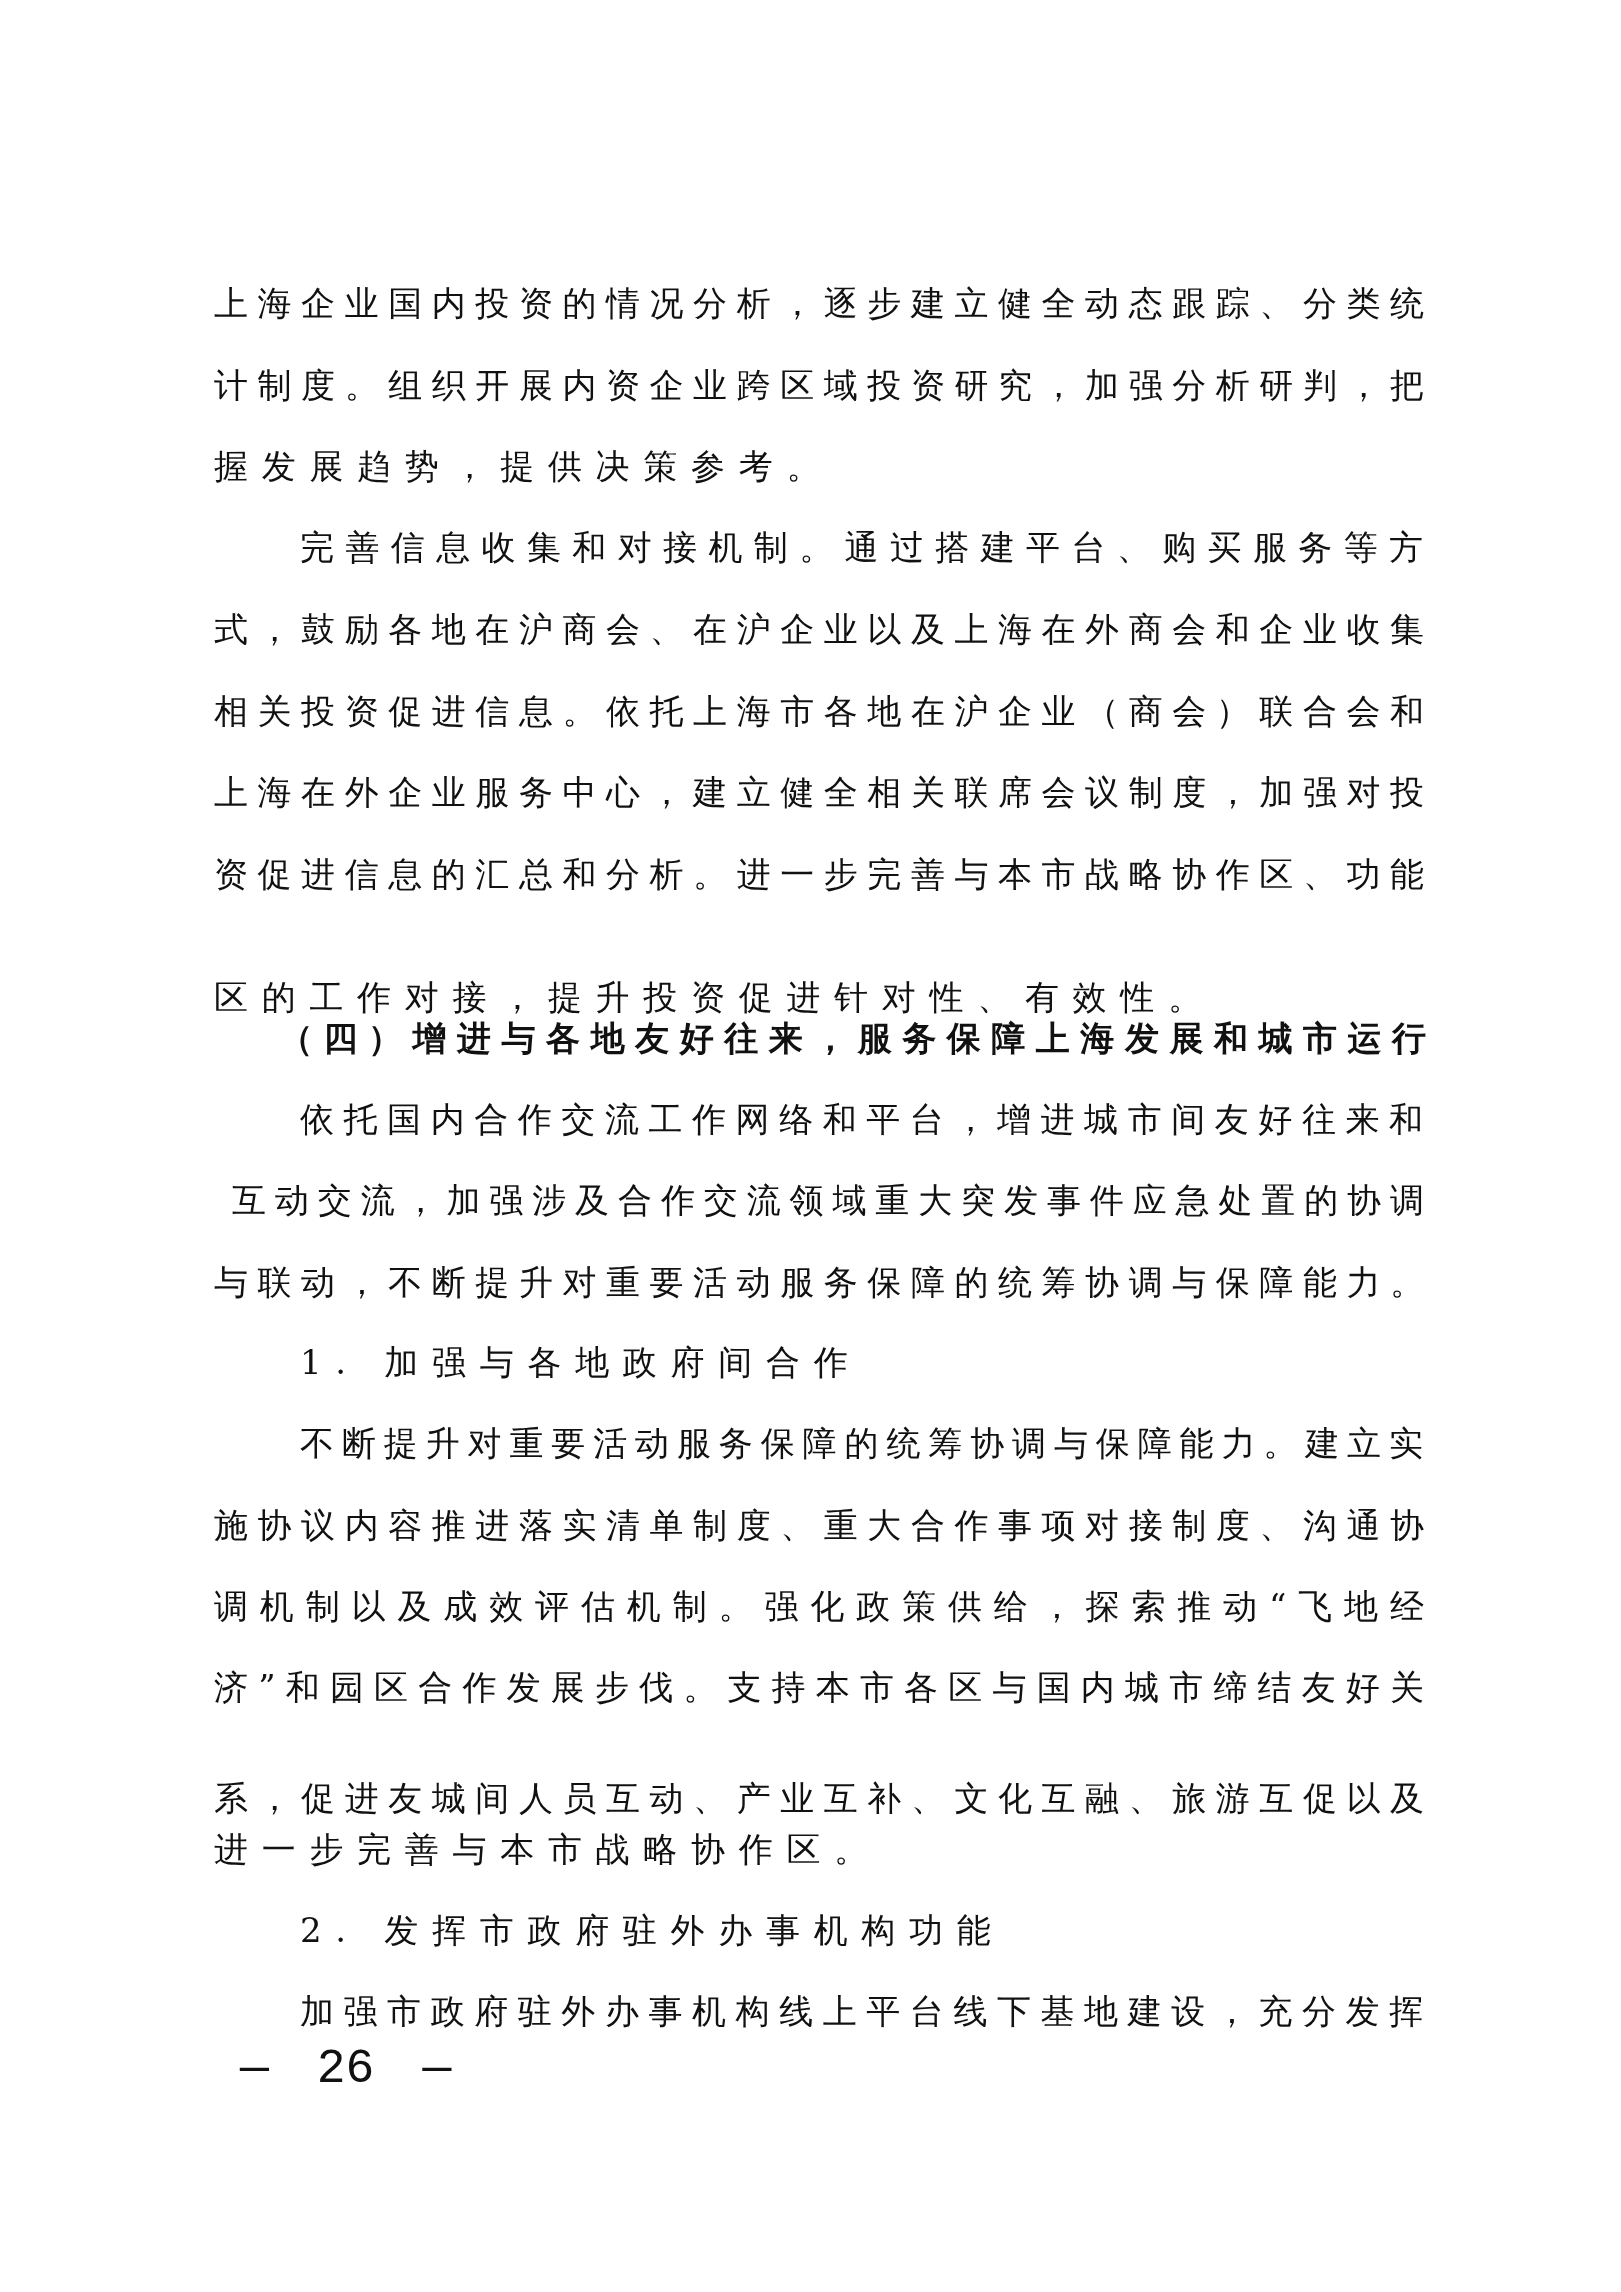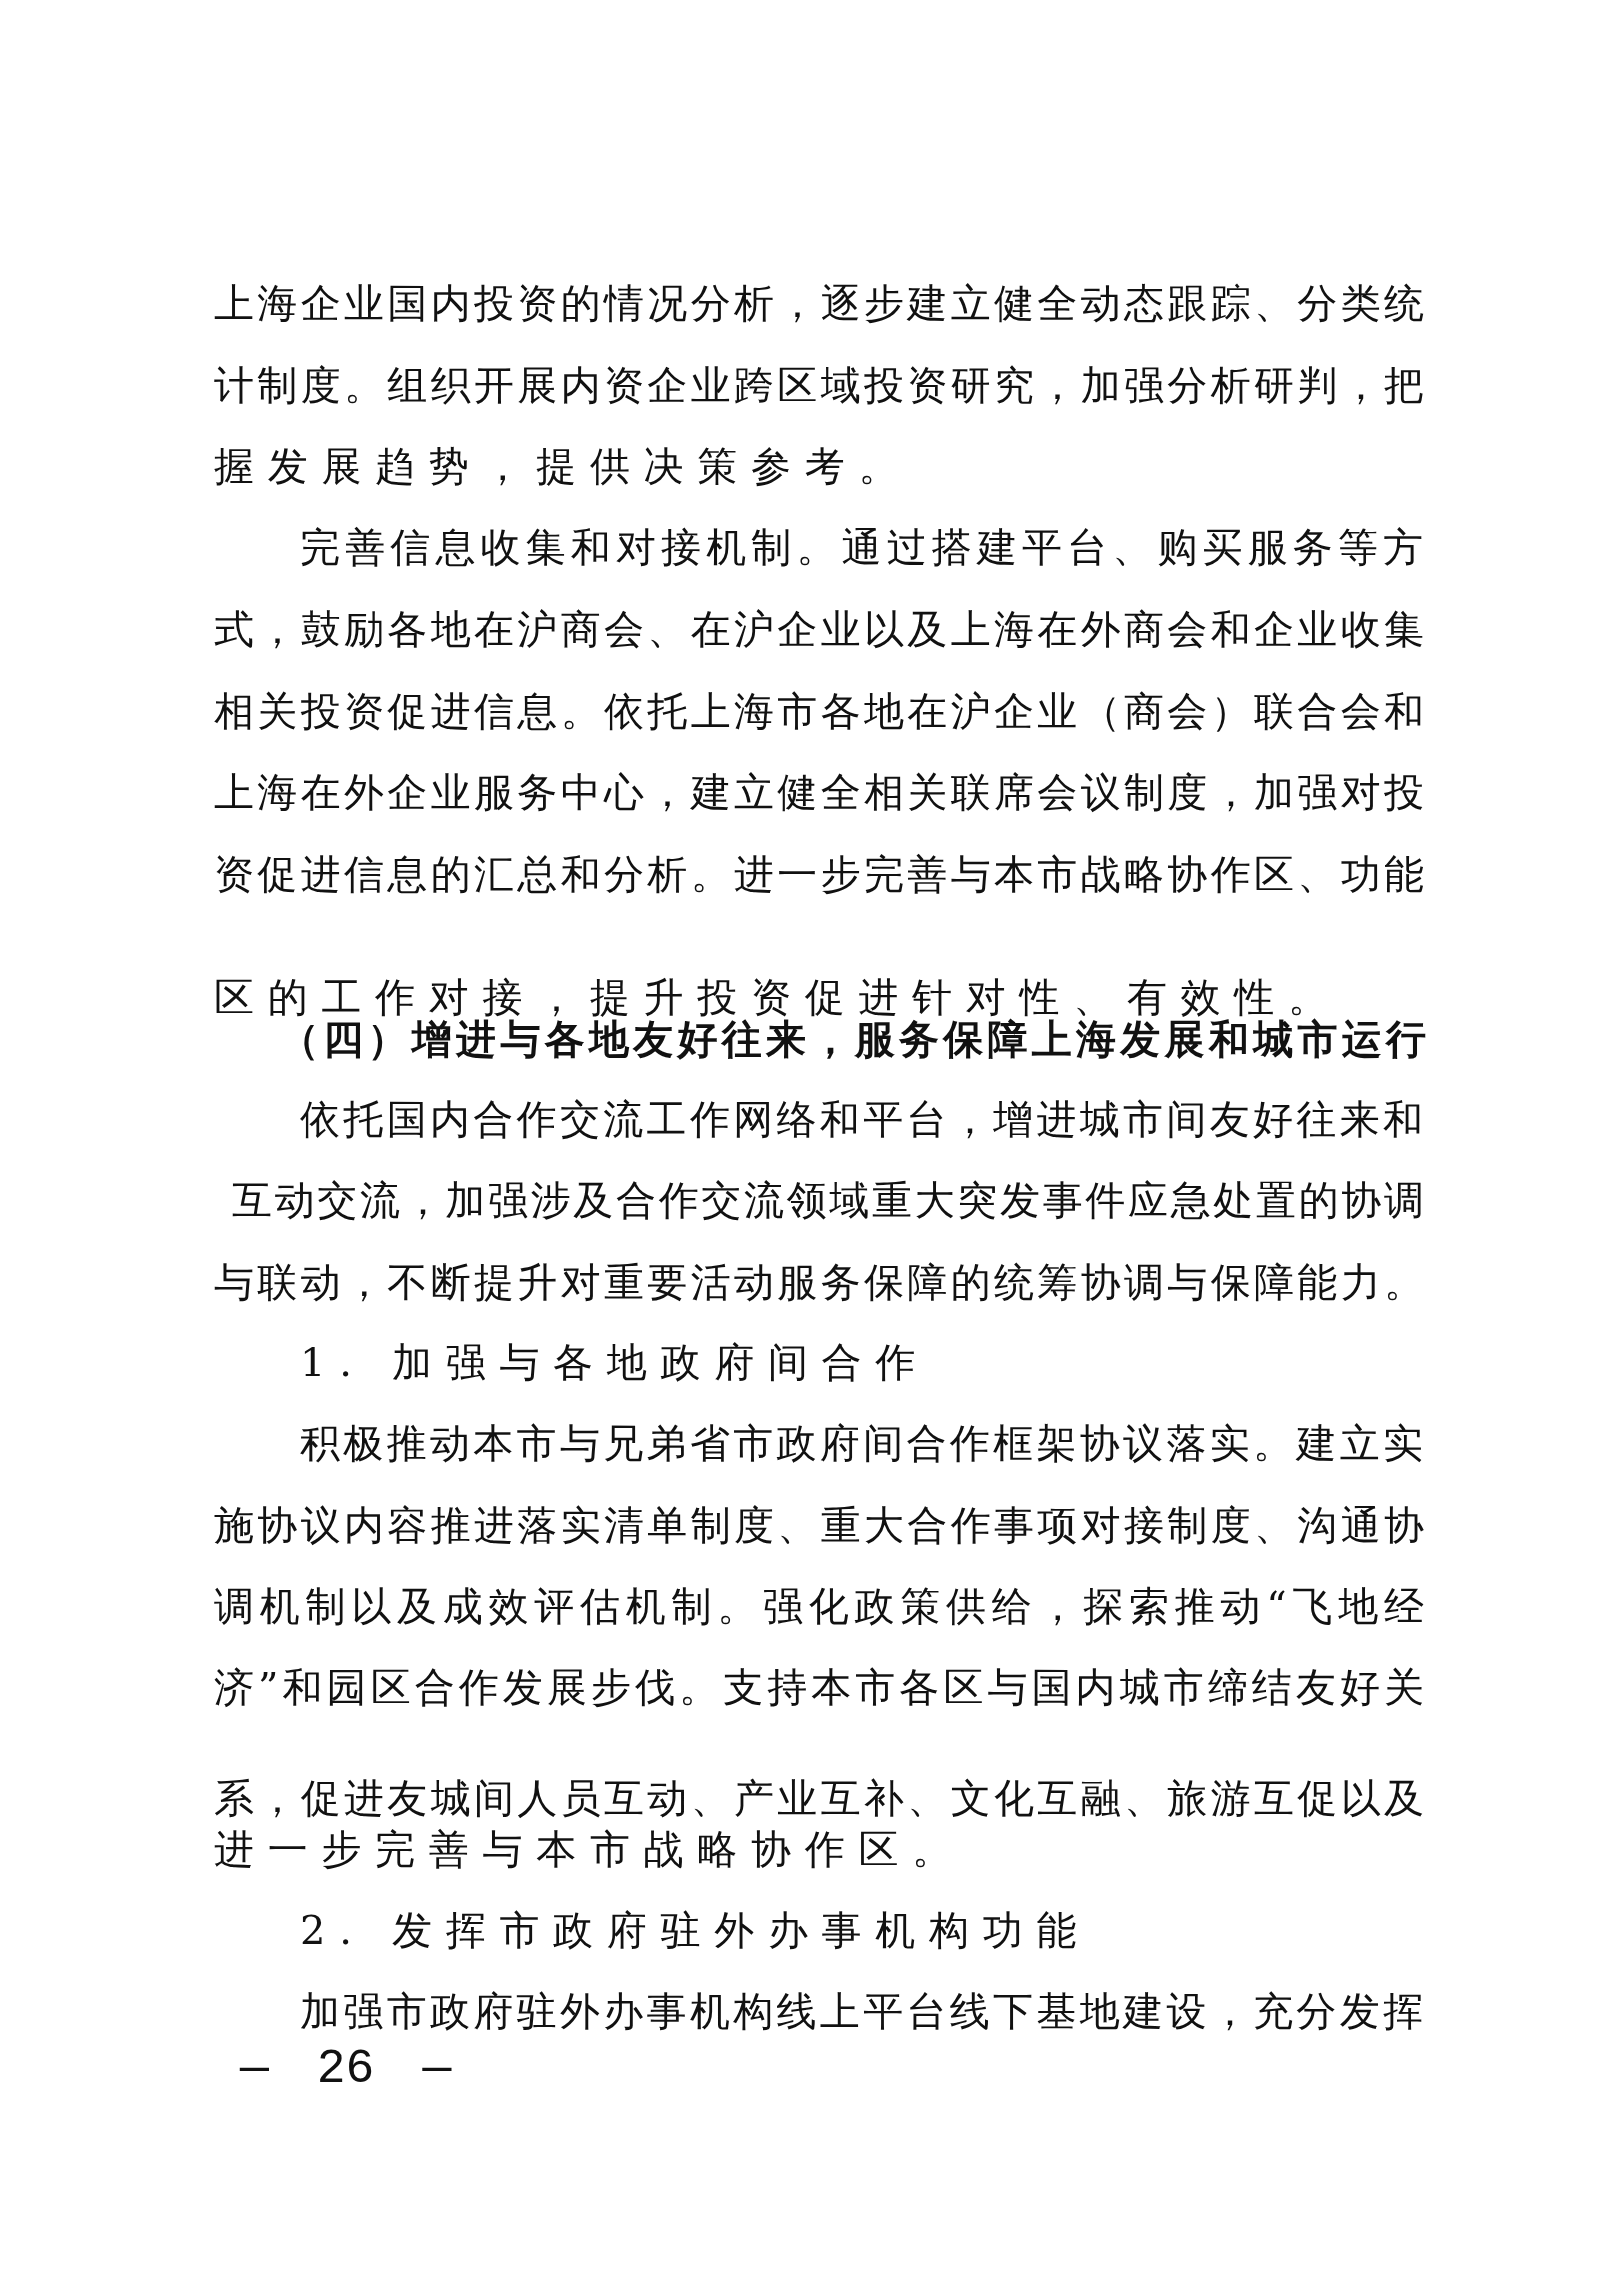--- a/index.html
+++ b/index.html
@@ -1,18 +1,18 @@
 <!DOCTYPE html>
 <html><head>
 <meta charset="utf-8">
 <style>
   html, body { margin:0; padding:0; background:#ffffff; }
   body { width:1621px; height:2293px; position:relative; overflow:hidden;
          font-family:"DejaVu Serif", "Liberation Serif", serif; color:#111; }
-  .line { position:absolute; left:214px; width:1210px; height:59px; font-size:40px;
+  .line { position:absolute; left:214px; width:1210px; height:59px; font-size:34px;
           line-height:59px; white-space:nowrap; overflow:visible; }
   .line.full { text-align:justify; text-align-last:justify; }
   .line.indent { left:300px; width:1123px; }
   .line.bold { font-weight:bold; left:279px; width:1147px; }
   .pageno { position:absolute; left:240px; top:2045px; font-size:48px; line-height:49px;
             font-family:Liberation Mono, monospace; word-spacing:0; }
 </style>
 </head>
 <body>
 
@@ -29,21 +29,21 @@
   <div class="line" style="top: 927px; letter-spacing: 13.7px; margin-top: 41px;">区的工作对接，提升投资促进针对性、有效性。</div>
 
   <div class="line full bold" style="top: 1009px; text-align: left; letter-spacing: 0px;"><span style="letter-spacing: 0px;">（四）增进与各地友好往来，服务保障上海发展和城市运行</span></div>
 
   <div class="line full indent" style="top: 1090px; text-align: right; letter-spacing: 0px;"><span style="letter-spacing: 0px;">依托国内合作交流工作网络和平台，增进城市间友好往来和</span></div>
   <div class="line full" style="top: 1171px; text-align: left; letter-spacing: 0px;"><span style="letter-spacing: 0px; margin-left: 18px;">互动交流，加强涉及合作交流领域重大突发事件应急处置的协调</span></div>
   <div class="line full" style="top: 1253px; text-align: left; letter-spacing: 0px;"><span style="letter-spacing: 0px;">与联动，不断提升对重要活动服务保障的统筹协调与保障能力。</span></div>
 
   <div class="line indent" style="top: 1333px; letter-spacing: 13.7px;">1. 加强与各地政府间合作</div>
 
-  <div class="line full indent" style="top: 1414px; text-align: left; letter-spacing: 0px;"><span style="letter-spacing: 0px;">积极推动本市与兄弟省市政府间合作框架协议落实。建立实</span></div>
+  <div class="line full indent" style="top: 1414px; text-align: left; letter-spacing: 0px;"><span style="letter-spacing: 0px;">不断提升对重要活动服务保障的统筹协调与保障能力。建立实</span></div>
   <div class="line full" style="top: 1496px; text-align: left; letter-spacing: 0px;"><span style="letter-spacing: 0px;">施协议内容推进落实清单制度、重大合作事项对接制度、沟通协</span></div>
   <div class="line full" style="top: 1577px; text-align: left; letter-spacing: 0px;"><span style="letter-spacing: 0px;">调机制以及成效评估机制。强化政策供给，探索推动“飞地经</span></div>
   <div class="line full" style="top: 1658px; text-align: left; letter-spacing: 0px;"><span style="letter-spacing: 0px;">济”和园区合作发展步伐。支持本市各区与国内城市缔结友好关</span></div>
   <div class="line full" style="top: 1740px; text-align: left; letter-spacing: 0px; margin-top: 29px;"><span style="letter-spacing: 0px;">系，促进友城间人员互动、产业互补、文化互融、旅游互促以及</span></div>
   <div class="line" style="top: 1820px; letter-spacing: 13.7px;">进一步完善与本市战略协作区。</div>
 
   <div class="line indent" style="top: 1901px; letter-spacing: 13.7px;">2. 发挥市政府驻外办事机构功能</div>
 
   <div class="line full indent" style="top: 1982px; text-align: left; letter-spacing: 0px;"><span style="letter-spacing: 0px;">加强市政府驻外办事机构线上平台线下基地建设，充分发挥</span></div>
 

